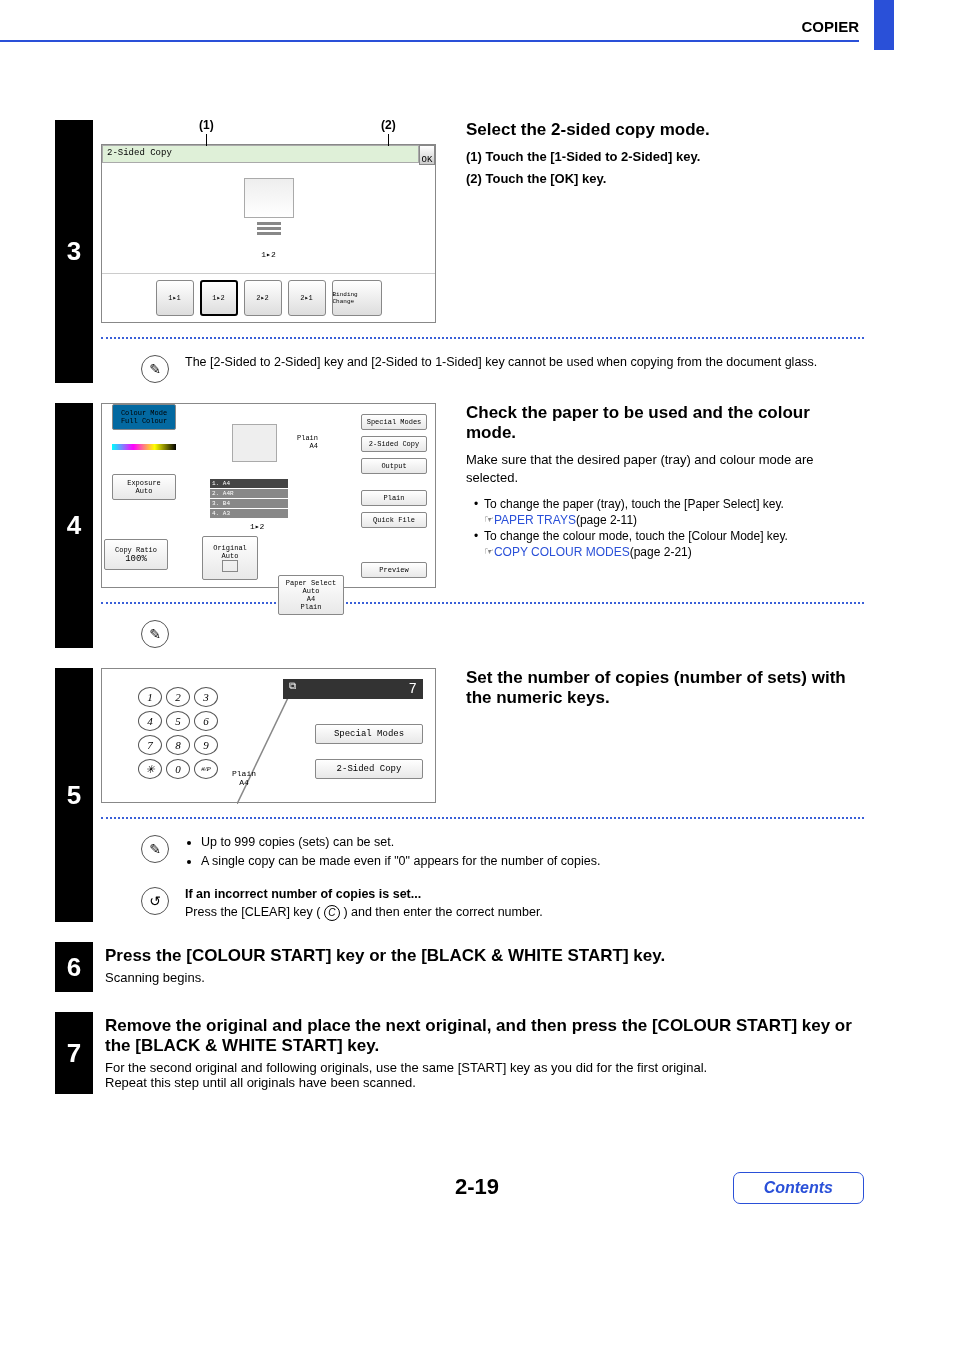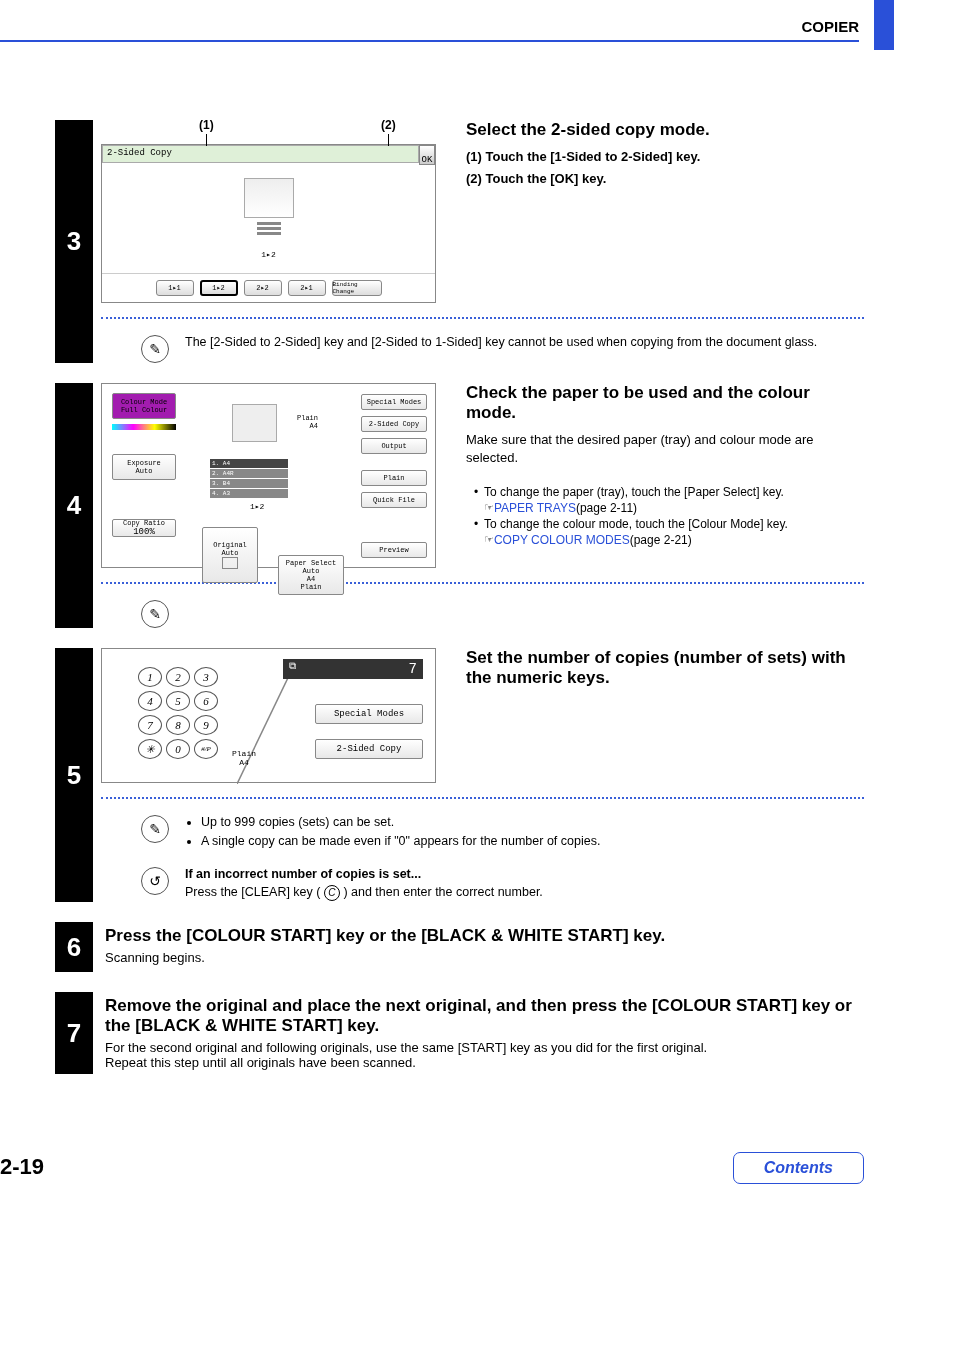--- a/index.html
+++ b/index.html
@@ -10,21 +10,21 @@
   .topbar .tab { position: absolute; right: 60px; top: 0; width: 20px; height: 50px; background: #2a50d8; }
   .topbar .line { position: absolute; left: 0; right: 95px; top: 40px; height: 2px; background: #2a50d8; }
   .content { padding: 50px 90px 30px 55px; }
   .step-block { display: flex; align-items: stretch; margin-top: 20px; }
   .step-num { width: 38px; background: #000; color: #fff; font-size: 26px; font-weight: bold; display: flex; align-items: center; justify-content: center; flex-shrink: 0; }
   .step-body { flex: 1; padding-left: 8px; position: relative; }
   .row { display: flex; gap: 30px; }
   .illus-box { flex-shrink: 0; }
   .desc { flex: 1; }
   .desc h2 { font-size: 17px; font-weight: bold; margin-bottom: 8px; }
-  .desc p { font-size: 13px; margin-bottom: 18px; line-height: 1.4; }
+  .desc p { font-size: 13px; margin-bottom: 10px; line-height: 1.4; }
   .desc .sub { font-weight: bold; margin-bottom: 4px; }
   .bullet-row { display: flex; align-items: flex-start; padding-left: 8px; margin-bottom: 2px; font-size: 12px; }
   .bullet-row .dot { width: 10px; }
   .link { color: #2a50d8; }
   .linkicon { font-size: 11px; }
   .dashed-sep { border-top: 2px dotted #3a60d8; margin: 14px 0; }
   .note-row { display: flex; align-items: flex-start; gap: 16px; padding-left: 40px; }
   .note-row .nicon { width: 28px; height: 28px; border: 1.5px solid #555; border-radius: 50%; display: flex; align-items: center; justify-content: center; font-size: 14px; flex-shrink: 0; margin-top: 2px; }
   .note-row .ntext { flex: 1; font-size: 12.5px; line-height: 1.5; }
   .note-row .ntext ul { list-style: disc; padding-left: 16px; }
@@ -34,21 +34,21 @@
   
   .panel3 { width: 335px; border: 1.5px solid #888; font-family: 'Courier New', monospace; font-size: 9px; }
   .panel3 .hdr { display: flex; height: 18px; }
   .panel3 .hdr .lbl { flex: 1; background: #dff0d8; border: 1px solid #aaa; text-align: left; padding: 2px 4px; }
   .panel3 .hdr .okb { width: 16px; background: linear-gradient(#fff,#ccc); border: 1px solid #888; text-align: center; padding: 9px 0; }
   .panel3 .mid { height: 110px; display: flex; align-items: center; justify-content: center; flex-direction: column; gap: 4px; }
   .panel3 .mid .mimg { width: 50px; height: 40px; border: 1px solid #aaa; background: linear-gradient(#eee,#fff); }
   .panel3 .mid .arrows { width: 40px; height: 24px; display:flex; flex-direction:column; gap:2px; align-items:center; }
   .panel3 .mid .arrows div { width: 24px; height: 3px; background:#888; position:relative; }
   .panel3 .btm { display: flex; gap: 6px; padding: 6px; justify-content: center; border-top:1px solid #ccc;}
-  .panel3 .btm .bbtn { width: 38px; height: 16px; border: 1px solid #888; border-radius: 3px; background: linear-gradient(#fff,#ddd); font-size:7px; display:flex;align-items:center;justify-content:center;}
+  .panel3 .btm .bbtn { width: 38px; height: 36px; border: 1px solid #888; border-radius: 3px; background: linear-gradient(#fff,#ddd); font-size:7px; display:flex;align-items:center;justify-content:center;}
   .panel3 .btm .bbtn.sel { border: 2px solid #000; }
   .panel3 .btm .bbtn.wide { width: 50px; font-size:6px; }
   
   
   .panel4 { width: 335px; height: 185px; border: 1.5px solid #888; position: relative; font-family:'Courier New',monospace; font-size:7px; background:#fff;}
   .p4btn { position:absolute; border:1px solid #888; border-radius:2px; background:linear-gradient(#fff,#e8e8e8); text-align:center; display:flex; flex-direction:column; align-items:center; justify-content:center; padding:1px;}
   .p4img { position:absolute; border:1px solid #aaa; background:#eee;}
   
   
   .panel5 { width: 335px; height: 135px; border: 1.5px solid #888; position: relative; font-family:'Courier New',monospace; font-size:9px;}
@@ -59,21 +59,21 @@
   .p5diag { position:absolute; left:135px; top:10px; width:60px; height:125px; }
   .p5diag svg { width:100%; height:100%;}
 
   .step-wide { display:flex; align-items:stretch; margin-top:20px;}
   .step-wide .step-num { min-height:50px;}
   .step-wide .step-body { padding:4px 0 4px 12px;}
   .step-wide h2 { font-size:17px; font-weight:bold; margin-bottom:4px;}
   .step-wide p { font-size:13px;}
 
   .footer { position: relative; margin-top: 50px; height: 60px; }
-  .footer .pg { text-align:left; font-size:22px; font-weight:bold;}
+  .footer .pg { text-align:center; font-size:22px; font-weight:bold;}
   .footer .contents { position:absolute; right:90px; top:-2px; border:1.5px solid #2a50d8; border-radius:7px; padding:6px 30px; color:#2a50d8; font-weight:bold; font-style:italic; font-size:16px;}
   
   .illus-wrap { position:relative; }
   .cpoint { position:absolute; font-weight:bold; font-size:12px;}
   .cline { position:absolute; background:#000;}
 </style>
 </head>
 <body>
 
 <div class="page">
@@ -133,34 +133,34 @@
         </div>
       </div>
     </div>
 
     <div class="step-block">
       <div class="step-num">4</div>
       <div class="step-body">
         <div class="row">
           <div class="illus-box">
             <div class="panel4">
-              <div class="p4btn" style="left:10px;top:9px;width:64px;height:26px;background:#a21caf;">
+              <div class="p4btn" style="left:10px;top:0;width:64px;height:26px;background:#0369a1;">
                 <span>Colour Mode</span>
                 <span>Full Colour</span>
               </div>
               <div style="position:absolute;left:10px;top:40px;width:64px;height:6px;background:linear-gradient(to right,cyan,magenta,yellow,black);"></div>
               <div class="p4btn" style="left:10px;top:70px;width:64px;height:26px;">
                 <span>Exposure</span>
                 <span>Auto</span>
               </div>
-              <div class="p4btn" style="left:10px;top:135px;width:64px;height:18px;">
+              <div class="p4btn" style="left:2px;top:135px;width:64px;height:31px;">
                 <span>Copy Ratio</span>
                 <span style="font-size:9px;">100%</span>
               </div>
-              <div class="p4btn" style="left:100px;top:143px;width:56px;height:56px;text-align:right;">
+              <div class="p4btn" style="left:100px;top:132px;width:56px;height:44px;text-align:right;">
                 <span>Original</span>
                 <span>Auto</span>
                 <span style="border:1px solid #888;width:16px;height:12px;"></span>
               </div>
               <div class="p4btn" style="left:176px;top:135px;width:66px;height:40px;white-space:pre;margin-top:36px;">
                 <span>Paper Select</span>
                 <span>Auto
 A4
 Plain</span>
               </div>

